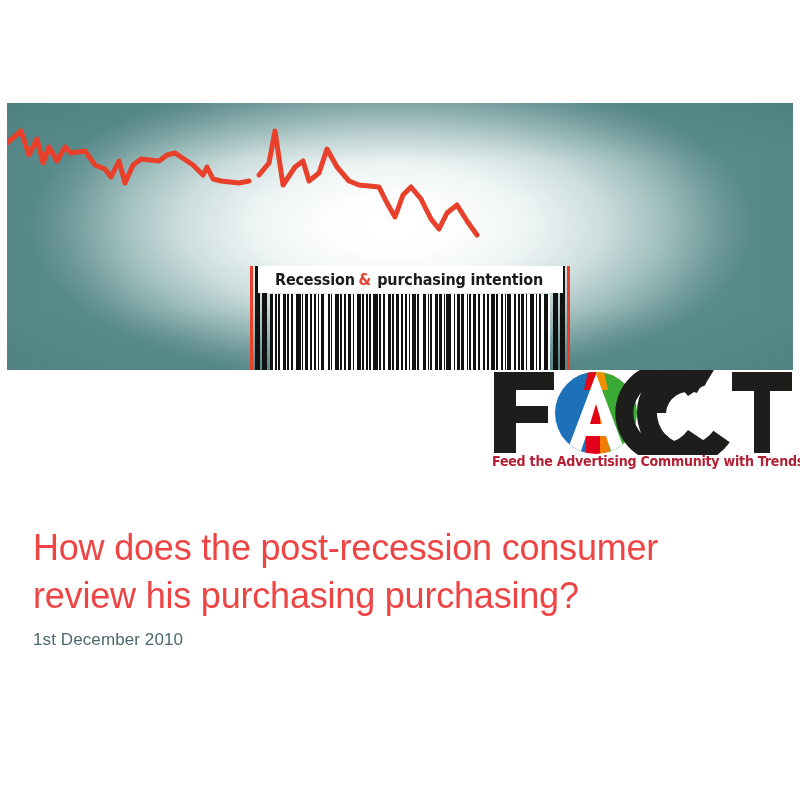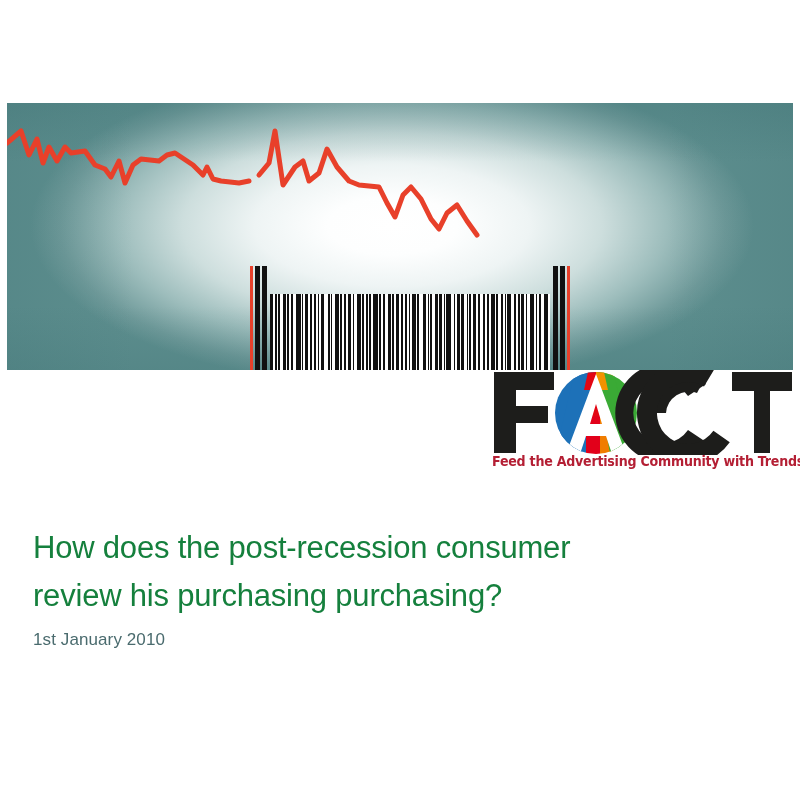--- a/index.html
+++ b/index.html
@@ -152,24 +152,24 @@
     transform: scaleX(0.96);
     transform-origin: left center;
   }
 
   
   .headline {
     position: absolute;
     left: 33px;
     top: 524px;
     width: 730px;
-    font-size: 31px;
+    font-size: 36px;
     line-height: 48px;
     font-weight: 400;
-    color: #15803d;
+    color: #ef4444;
     letter-spacing: -0.2px;
   }
   .headline .ln { display: block; }
 
   .subdate {
     position: absolute;
     left: 33px;
     top: 630px;
     font-size: 17px;
     font-weight: 400;
@@ -191,20 +191,25 @@
     </svg>
 
     <div class="barcode">
       <div class="barcode-edge left"></div>
       <div class="barcode-edge right"></div>
       <div class="barcode-guard g1"></div>
       <div class="barcode-guard g2"></div>
       <div class="barcode-guard g3"></div>
       <div class="barcode-guard g4"></div>
 
+      <div class="barcode-label">
+        <span class="txt">Recession </span>
+        <span class="txt amp">&amp;</span>
+        <span class="txt"> purchasing intention</span>
+      </div>
 
       <div class="barcode-bars" id="barcode-bars">
           <div class="bar" style="width: 4px;"></div>
           <div class="gap" style="width: 3px;"></div>
           <div class="bar" style="width: 3px;"></div>
           <div class="gap" style="width: 2px;"></div>
           <div class="bar" style="width: 2px;"></div>
           <div class="gap" style="width: 4px;"></div>
           <div class="bar" style="width: 5px;"></div>
           <div class="gap" style="width: 2px;"></div>
@@ -377,15 +382,15 @@
       </svg>
     </div>
     <div class="logo-tag">Feed the Advertising Community with Trends</div>
   </div>
 
   <div class="headline">
     <span class="ln">How does the post-recession consumer</span>
     <span class="ln">review his purchasing purchasing?</span>
   </div>
 
-  <div class="subdate">1st January 2010</div>
+  <div class="subdate">1st December 2010</div>
 
 </div>
 
 </body></html>

